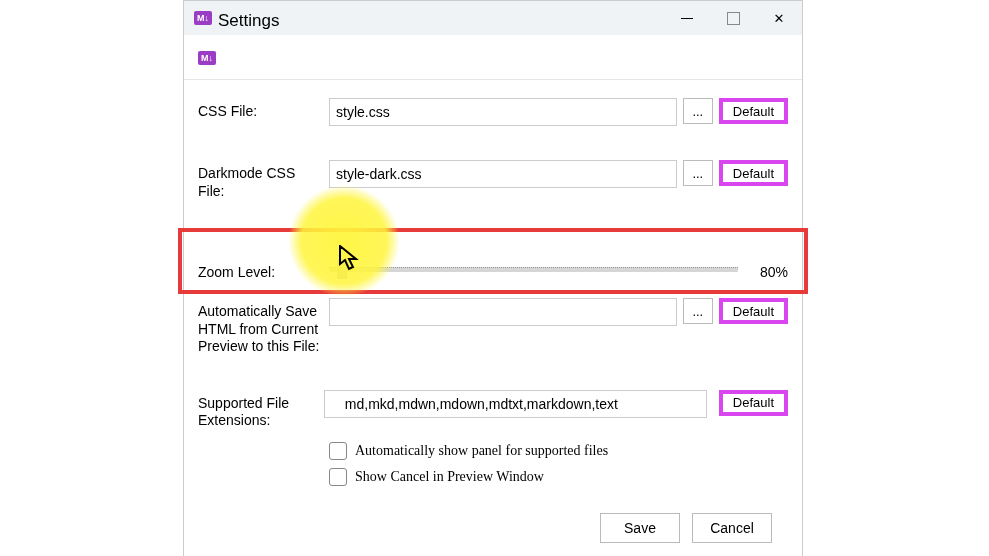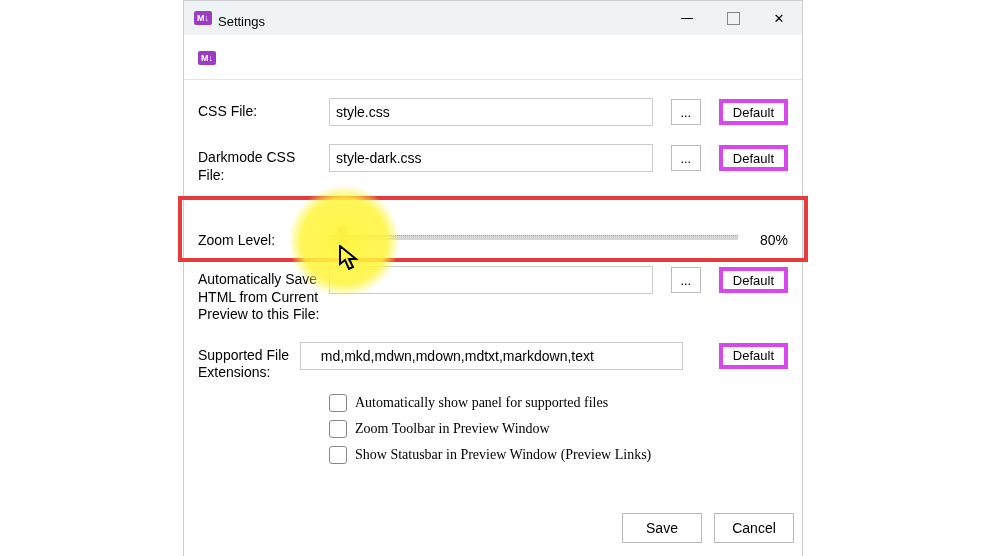--- a/index.html
+++ b/index.html
@@ -38,21 +38,21 @@
     border-radius: 2px;
     display: flex;
     align-items: center;
     justify-content: center;
     font-size: 9px;
     color: #fff;
     font-weight: bold;
   }
   .titlebar .title-text {
     margin-left: 6px;
-    font-size: 13px;
+    font-size: 17px;
     margin-top: 6px;
   }
   .titlebar .win-controls {
     position: absolute;
     right: 0;
     top: 0;
     height: 100%;
     display: flex;
   }
   .titlebar .win-controls div {
@@ -91,33 +91,33 @@
     font-size: 17px;
   }
 
   .body {
     padding: 18px 14px 0 14px;
   }
   .row {
     display: flex;
     align-items: flex-start;
     column-gap: 6px;
-    margin-bottom: 18px;
+    margin-bottom: 34px;
   }
   .label-col {
     width: 125px;
     padding-top: 5px;
     font-size: 14px;
     line-height: 1.25;
   }
   .field-col {
     flex: 1;
     display: flex;
-    column-gap: 18px;
-    align-items: center;
+    column-gap: 6px;
+    align-items: flex-start;
     border-radius: 12px;
   }
   input.text {
     flex: 1;
     height: 26px;
     border: 1px solid #ccc;
     padding: 0 6px;
     font-family: inherit;
     font-size: 14px;
     outline: none;
@@ -204,21 +204,21 @@
   .checkrow .cbx {
     width: 16px;
     height: 16px;
     border: 1px solid #888;
     border-radius: 3px;
     background: #fff;
   }
 
   .footer {
     position: absolute;
-    right: 8px;
+    right: 30px;
     bottom: 14px;
     display: flex;
     column-gap: 12px;
   }
   .footer button {
     height: 30px;
     width: 80px;
     background: #fff;
     border: 1px solid #bbb;
     font-family: inherit;
@@ -315,25 +315,21 @@
       </div>
     </div>
 
     <div class="checklist">
       <div class="checkrow">
         <div class="cbx"></div>
         <span>Automatically show panel for supported files</span>
       </div>
       <div class="checkrow">
         <div class="cbx"></div>
-        <span>Zoom Toolbar in Preview Window</span>
-      </div>
-      <div class="checkrow">
-        <div class="cbx"></div>
-        <span>Show Statusbar in Preview Window (Preview Links)</span>
+        <span>Show Cancel in Preview Window</span>
       </div>
     </div>
 
   </div>
 
   <div class="footer">
     <button>Save</button>
     <button>Cancel</button>
   </div>
 

